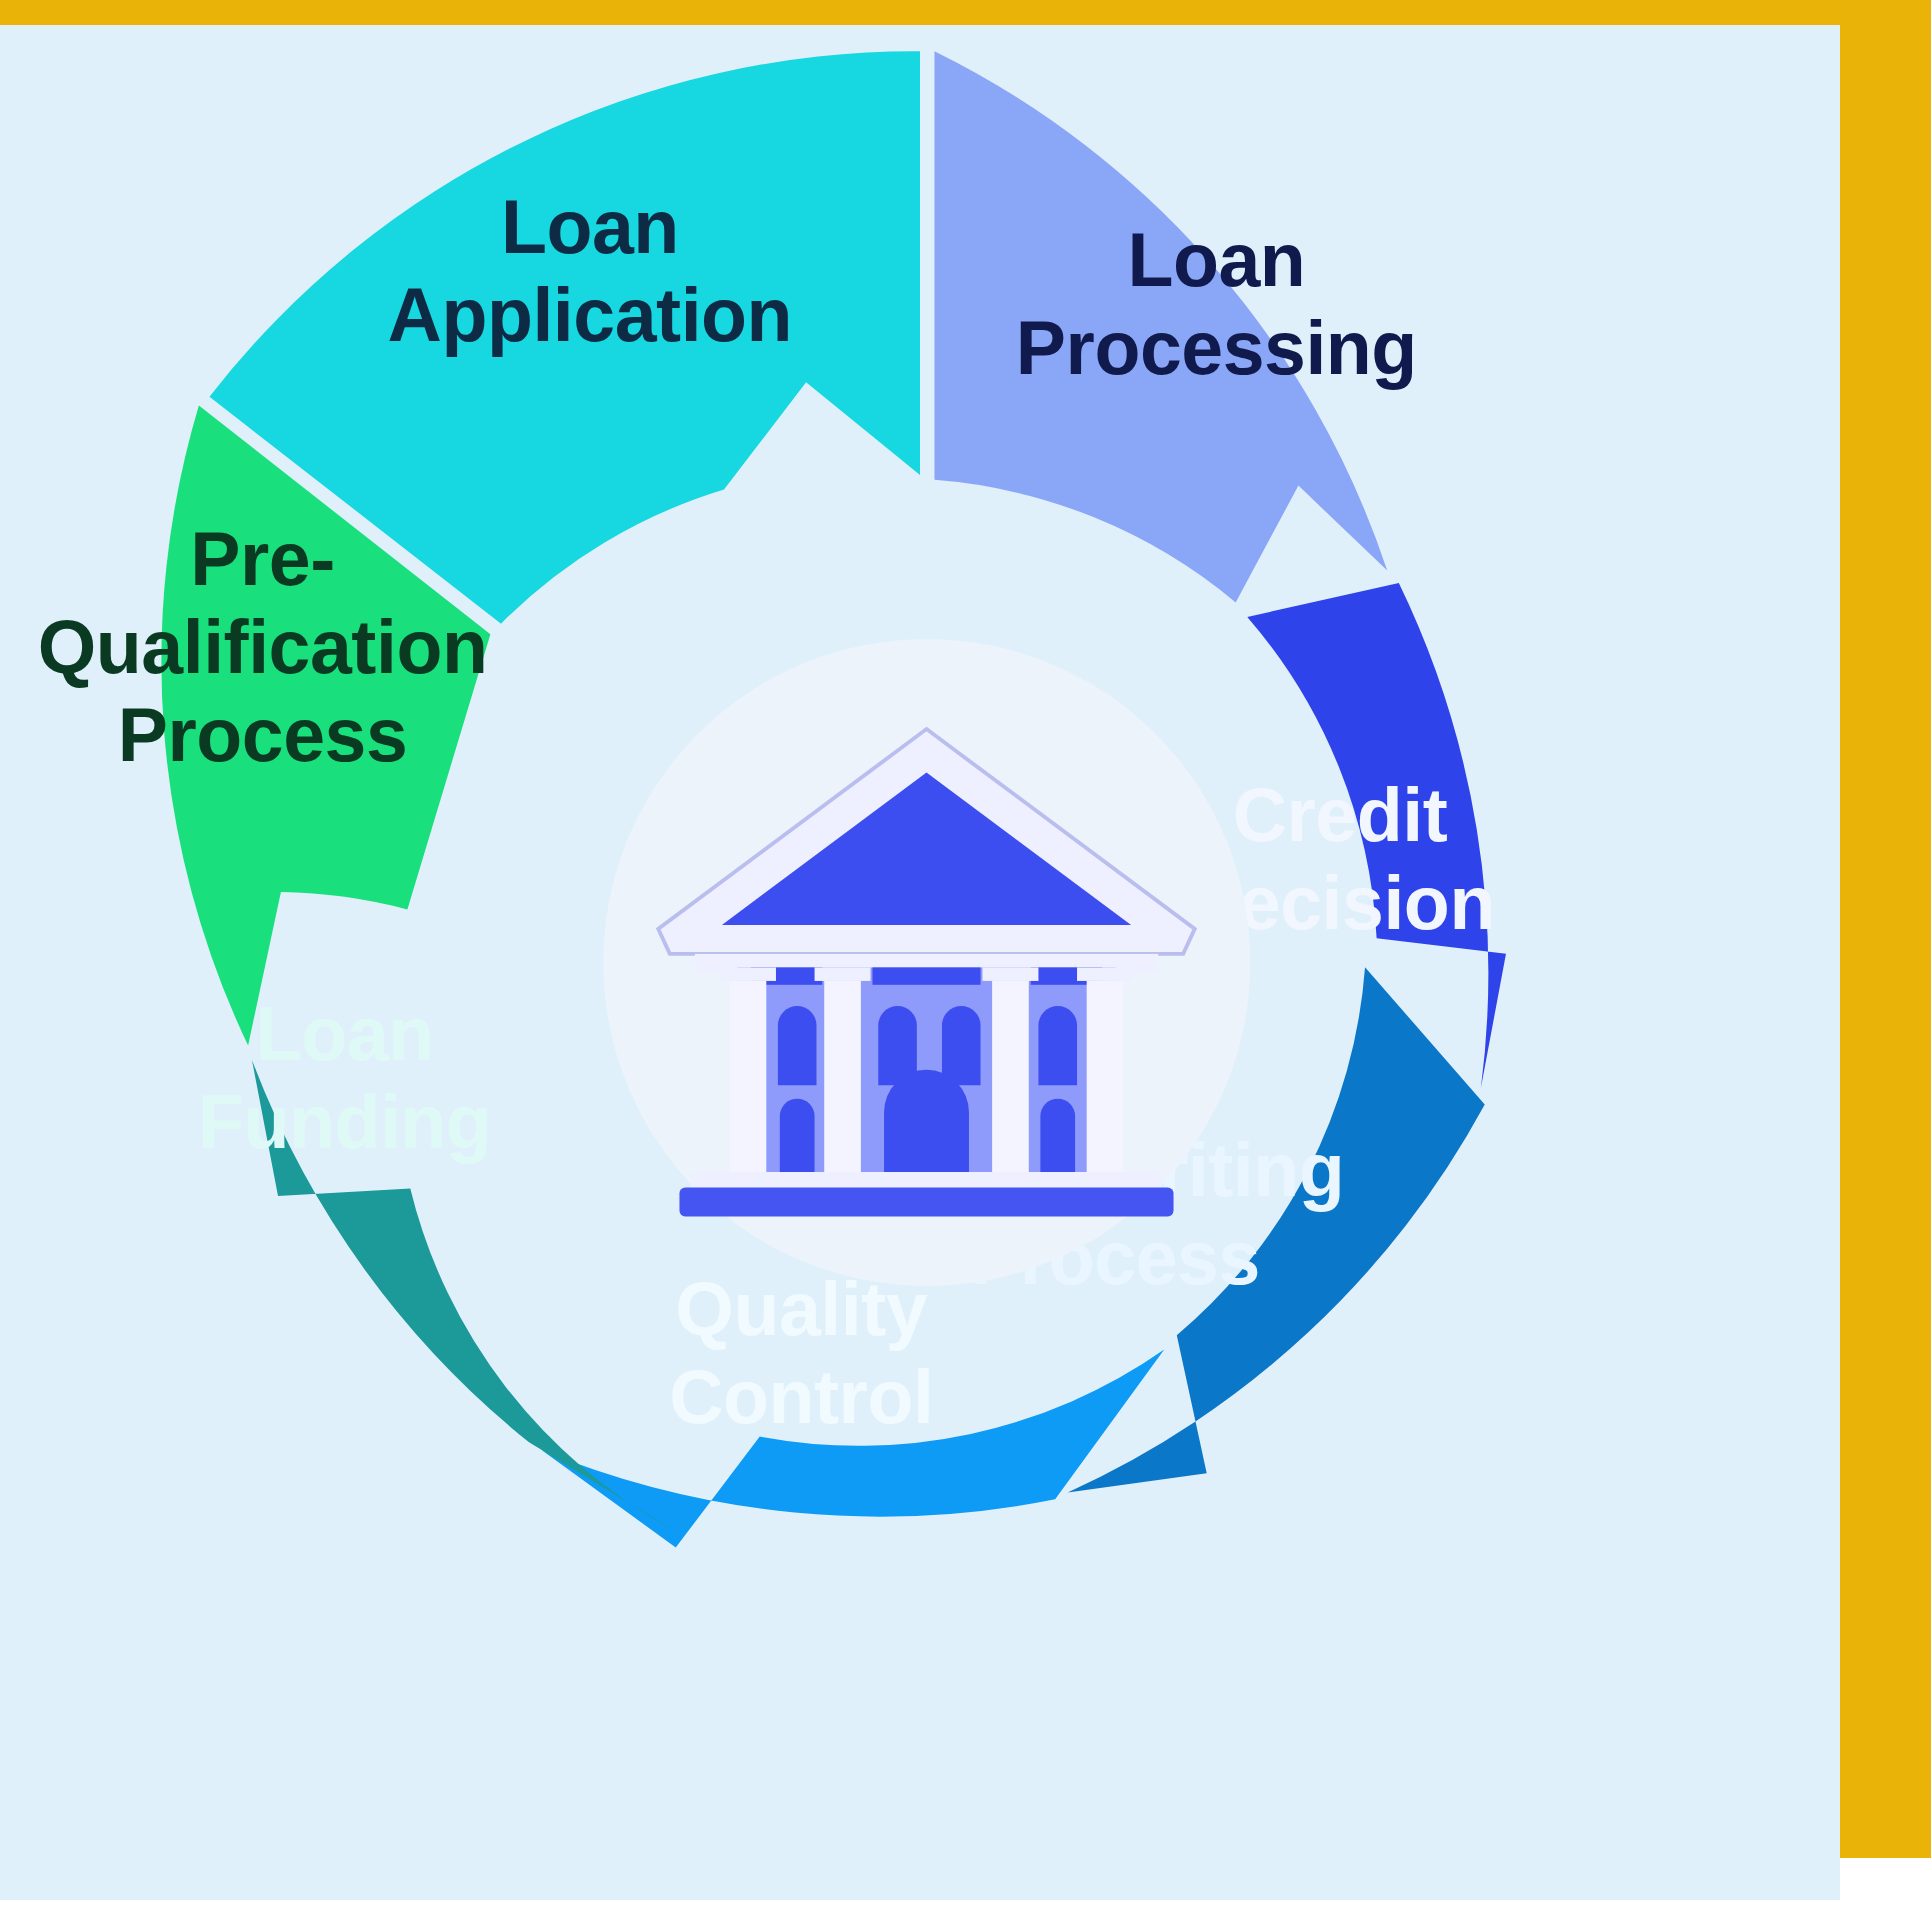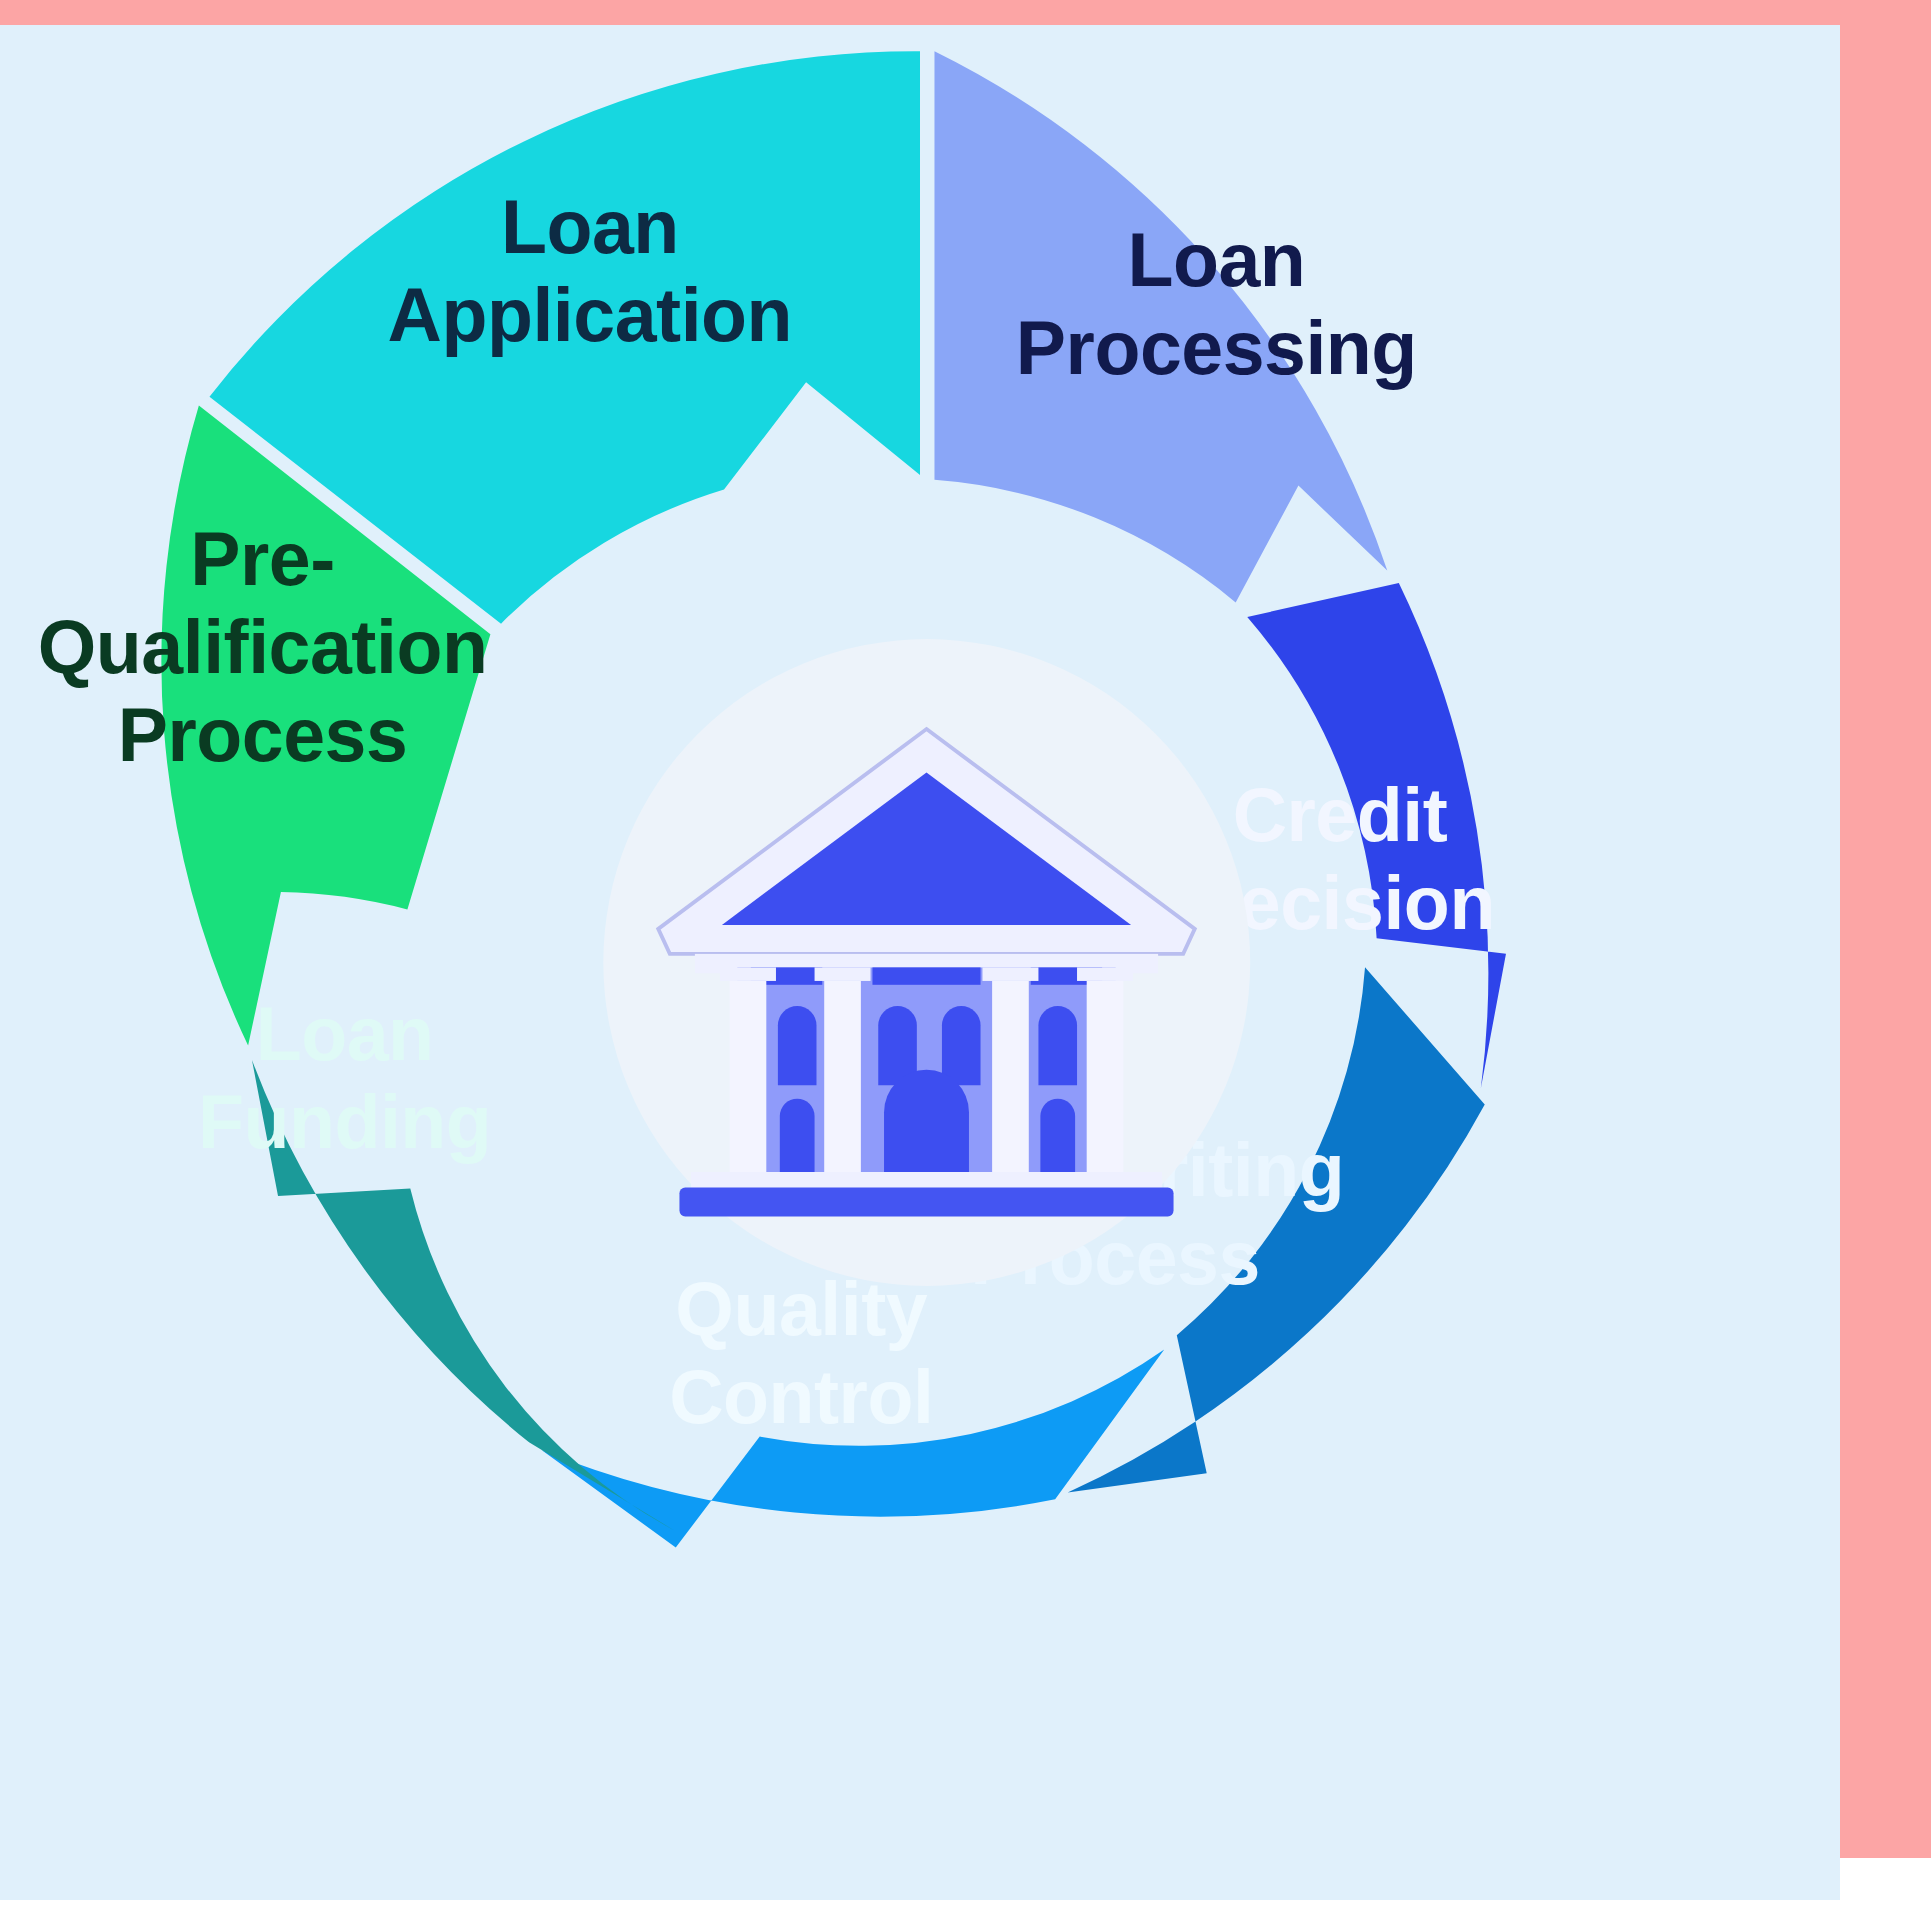--- a/index.html
+++ b/index.html
@@ -13,21 +13,21 @@
     height: 1931px;
     font-family: "Liberation Sans", sans-serif;
     overflow: hidden;
   }
   #canvas {
     position: absolute;
     left: 0;
     top: 0;
     width: 1931px;
     height: 1858px;
-    background: #fca5a5;
+    background: #eab308;
   }
   #bg-panel {
     position: absolute;
     left: 0px;
     top: 25px;
     width: 1840px;
     height: 1875px;
     background: #e0f0fb;
   }
   #wheel {

